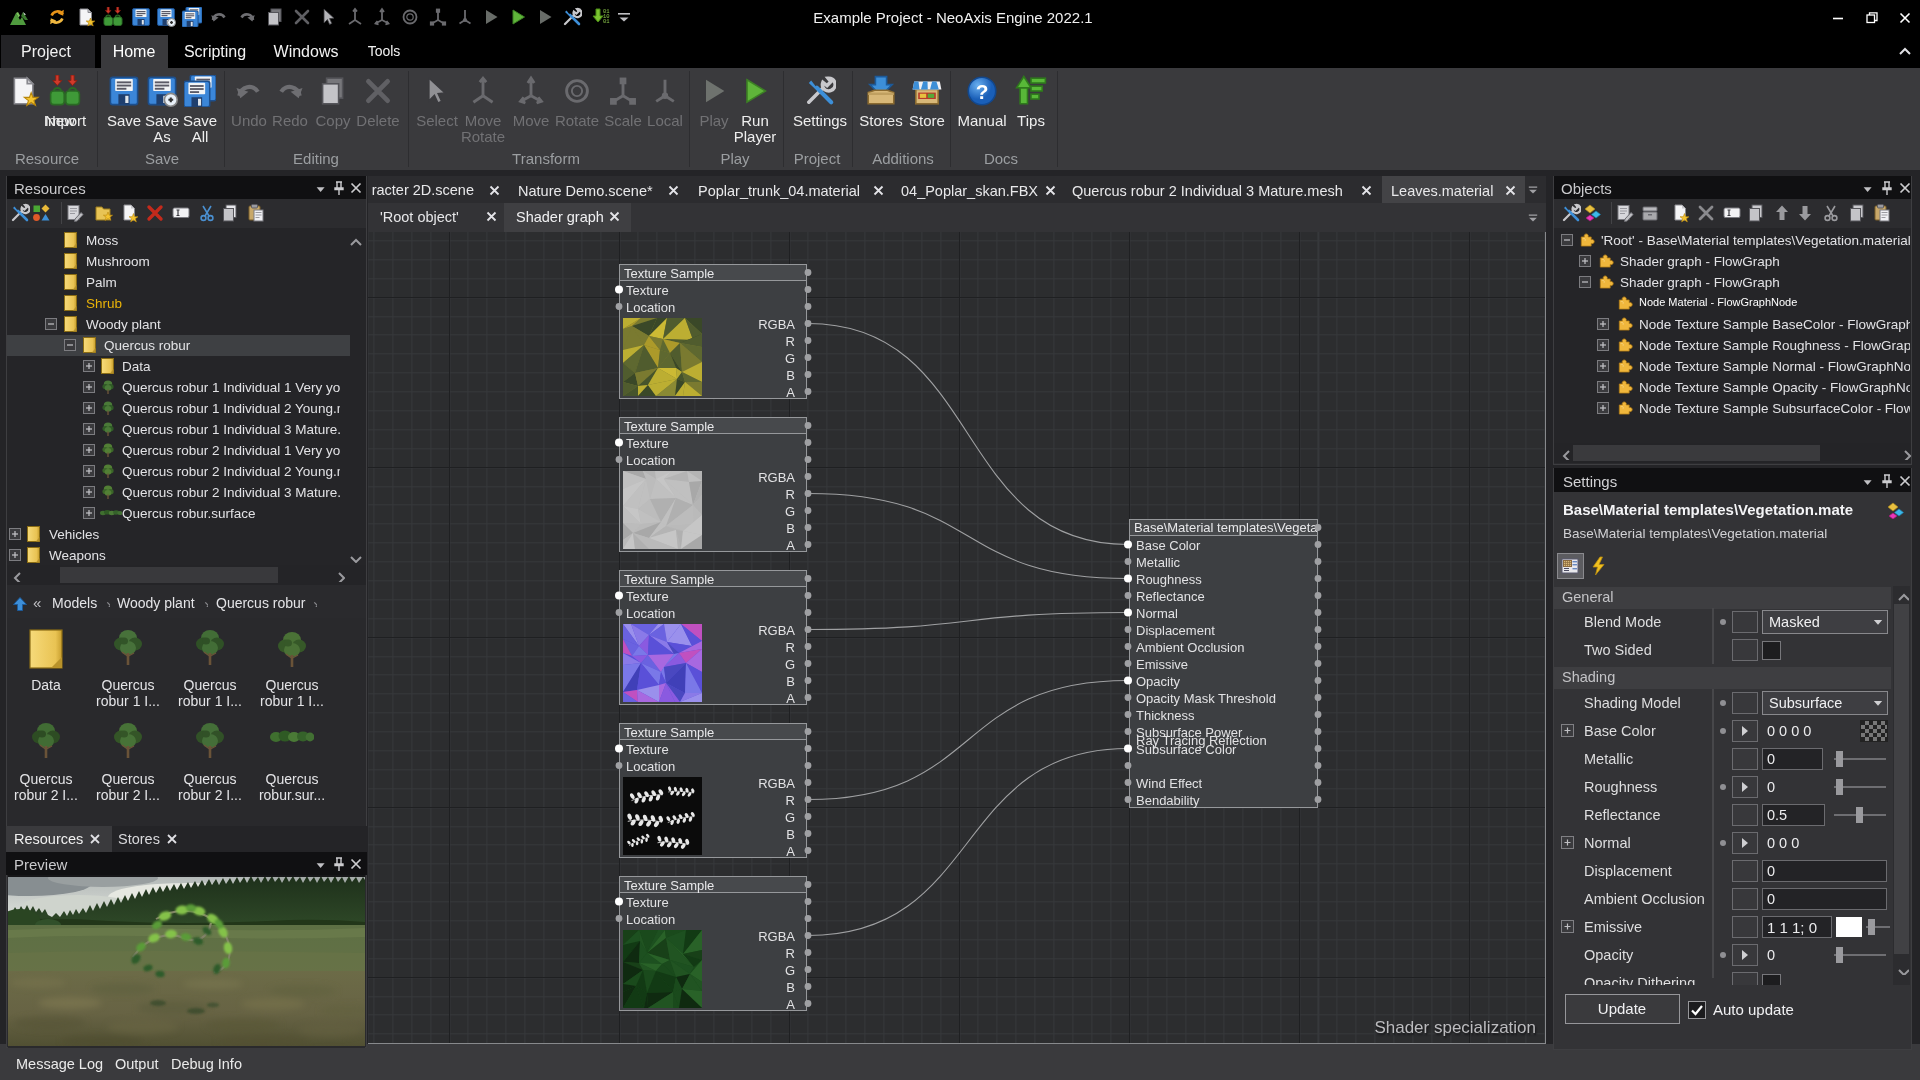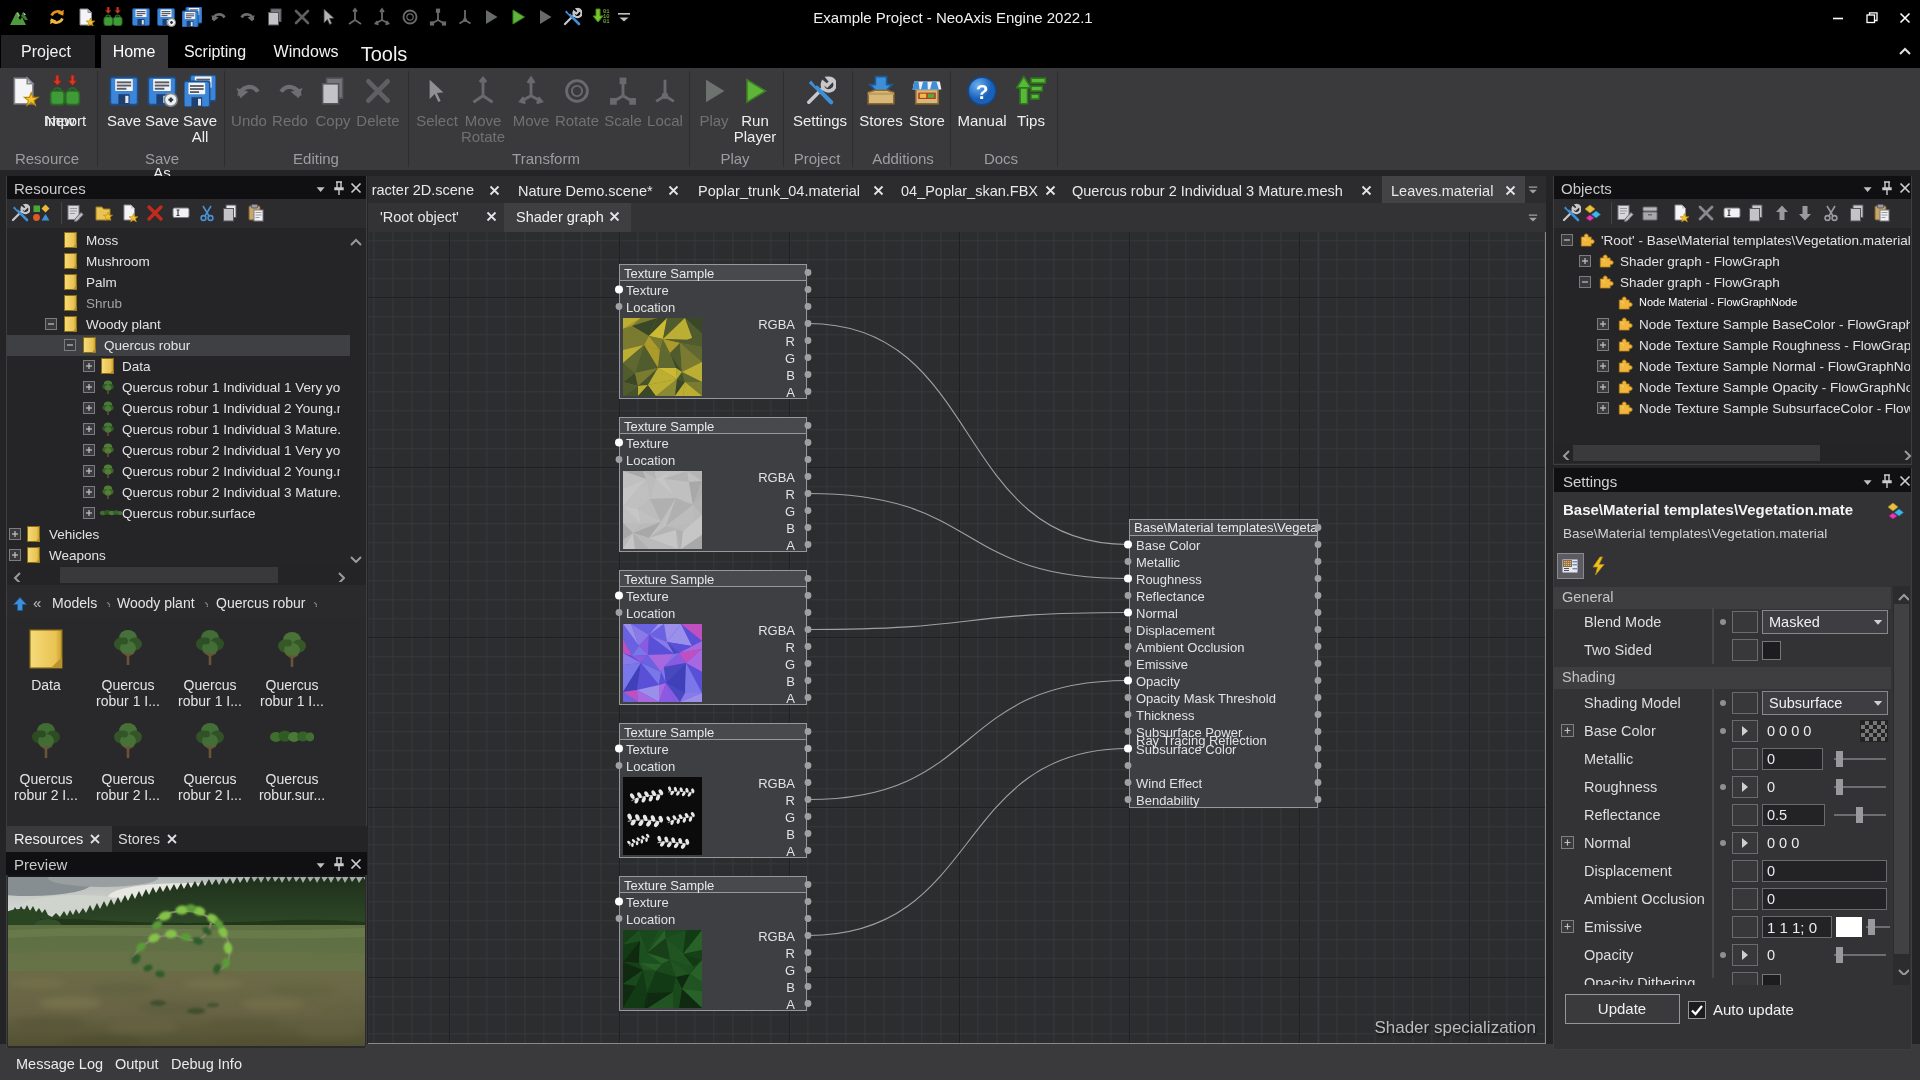--- a/index.html
+++ b/index.html
@@ -181,21 +181,21 @@
     </svg>
     <svg style="position:absolute;left:1897px;top:10px;" width="16" height="16" viewBox="0 0 16 16">
       <path d="M3.5 3.5 L12.5 12.5 M12.5 3.5 L3.5 12.5" stroke="#fff" stroke-width="1.6"></path>
     </svg>
     <div style="position:absolute;left:1px;top:35px;width:94px;height:33px;background:#232326;"></div>
     <div style="position:absolute;left:46px;top:43px;transform:translateX(-50%);font-size:16px;color:#f2f2f2;white-space:nowrap;text-align:center;">Project</div>
     <div style="position:absolute;left:101px;top:35px;width:67px;height:33px;background:#3a3a3d;"></div>
     <div style="position:absolute;left:134px;top:43px;transform:translateX(-50%);font-size:16px;color:#ffffff;white-space:nowrap;text-align:center;">Home</div>
     <div style="position:absolute;left:215px;top:43px;transform:translateX(-50%);font-size:16px;color:#f2f2f2;white-space:nowrap;text-align:center;">Scripting</div>
     <div style="position:absolute;left:306px;top:43px;transform:translateX(-50%);font-size:16px;color:#f2f2f2;white-space:nowrap;text-align:center;">Windows</div>
-    <div style="position:absolute;left:384px;top:43px;transform:translateX(-50%);font-size:20px;color:#f2f2f2;white-space:nowrap;text-align:center;">Tools</div>
+    <div style="position:absolute;left:384px;top:43px;transform:translateX(-50%);font-size:14px;color:#f2f2f2;white-space:nowrap;text-align:center;">Tools</div>
     <svg style="position:absolute;left:1895px;top:42px;" width="16" height="16" viewBox="0 0 16 16">
       <path d="M5 12 L10 7 L15 12" stroke="#e0e0e4" stroke-width="2" fill="none"></path>
     </svg>
     <div style="position:absolute;left:97px;top:71px;width:1px;height:96px;background:#2d2d30;"></div>
     <div style="position:absolute;left:224px;top:71px;width:1px;height:96px;background:#2d2d30;"></div>
     <div style="position:absolute;left:408px;top:71px;width:1px;height:96px;background:#2d2d30;"></div>
     <div style="position:absolute;left:689px;top:71px;width:1px;height:96px;background:#2d2d30;"></div>
     <div style="position:absolute;left:783px;top:71px;width:1px;height:96px;background:#2d2d30;"></div>
     <div style="position:absolute;left:852px;top:71px;width:1px;height:96px;background:#2d2d30;"></div>
     <div style="position:absolute;left:950px;top:71px;width:1px;height:96px;background:#2d2d30;"></div>
@@ -238,21 +238,21 @@
 <rect x="4.5" y="2.5" width="11" height="7.5" rx="0.5" fill="#f2f4f6"></rect>
 <rect x="5.5" y="4" width="9" height="1.2" fill="#5a5a66"></rect>
       <rect x="5.5" y="6" width="9" height="1.2" fill="#5a5a66"></rect>
       <rect x="5.5" y="8" width="6" height="1.2" fill="#5a5a66"></rect>
 <rect x="6.5" y="12" width="7" height="6.5" fill="#1f3f6e"></rect>
       <rect x="10.8" y="13" width="2" height="4.5" fill="#dfe5ea"></rect>
       <circle cx="15.5" cy="15.5" r="4" fill="#e8f0f8" stroke="#888"></circle>
       <path d="M14 15.5h3M15.5 14v3" stroke="#333" stroke-width="1.3"></path>
     </svg>
     <div style="position:absolute;left:162px;top:112px;transform:translateX(-50%);font-size:15px;color:#eeeeee;white-space:nowrap;text-align:center;">Save</div>
-    <div style="position:absolute;left:162px;top:128px;transform:translateX(-50%);font-size:15px;color:#eeeeee;white-space:nowrap;text-align:center;margin-top:36px;">As</div>
+    <div style="position:absolute;left:162px;top:128px;transform:translateX(-50%);font-size:15px;color:#eeeeee;white-space:nowrap;text-align:center;">As</div>
     <svg style="position:absolute;left:184px;top:75px;" width="32" height="32" viewBox="0 0 20 20">
       <g transform="translate(2.5,-1.5) scale(0.95)">
         <rect x="1.5" y="1.5" width="17" height="17" rx="1.5" fill="#3b86d8" stroke="#1c4f8d"></rect>
 <rect x="4.5" y="2.5" width="11" height="7.5" rx="0.5" fill="#f2f4f6"></rect>
 <rect x="5.5" y="4" width="9" height="1.2" fill="#5a5a66"></rect>
         <rect x="5.5" y="6" width="9" height="1.2" fill="#5a5a66"></rect>
         <rect x="5.5" y="8" width="6" height="1.2" fill="#5a5a66"></rect>
 <rect x="6.5" y="12" width="7" height="6.5" fill="#1f3f6e"></rect>
         <rect x="10.8" y="13" width="2" height="4.5" fill="#dfe5ea"></rect>
       </g>
@@ -510,21 +510,21 @@
       <defs>
         <linearGradient id="fg" x1="0" y1="0" x2="1" y2="0">
           <stop offset="0" stop-color="#f6da7a"></stop>
           <stop offset="0.75" stop-color="#e9c353"></stop>
           <stop offset="1" stop-color="#c79e2e"></stop>
         </linearGradient>
       </defs>
 <rect x="0.5" y="0.5" width="12" height="15" fill="url(#fg)" stroke="#8a6c14" stroke-width="1"></rect>
 <path d="M9 15.5 L12.5 15.5 L12.5 11 Z" fill="#b8922a"></path>
     </svg>
-    <div style="position:absolute;left:86px;top:296px;width:254px;overflow:hidden;font-size:13.5px;color:#a3a3a3;white-space:nowrap;">Shrub</div>
+    <div style="position:absolute;left:86px;top:296px;width:254px;overflow:hidden;font-size:13.5px;color:#eab308;white-space:nowrap;">Shrub</div>
     <svg style="position:absolute;left:45px;top:318px;" width="12" height="12" viewBox="0 0 12 12">
       <rect x="0.5" y="0.5" width="11" height="11" fill="#3a3a3d" stroke="#7c7c80"></rect>
       <path d="M3 6 h6" stroke="#c4c4c8" stroke-width="1.2"></path>
     </svg>
     <svg style="position:absolute;left:64px;top:316px;" width="13" height="16" viewBox="0 0 13 16">
       <defs>
         <linearGradient id="fg" x1="0" y1="0" x2="1" y2="0">
           <stop offset="0" stop-color="#f6da7a"></stop>
           <stop offset="0.75" stop-color="#e9c353"></stop>
           <stop offset="1" stop-color="#c79e2e"></stop>

